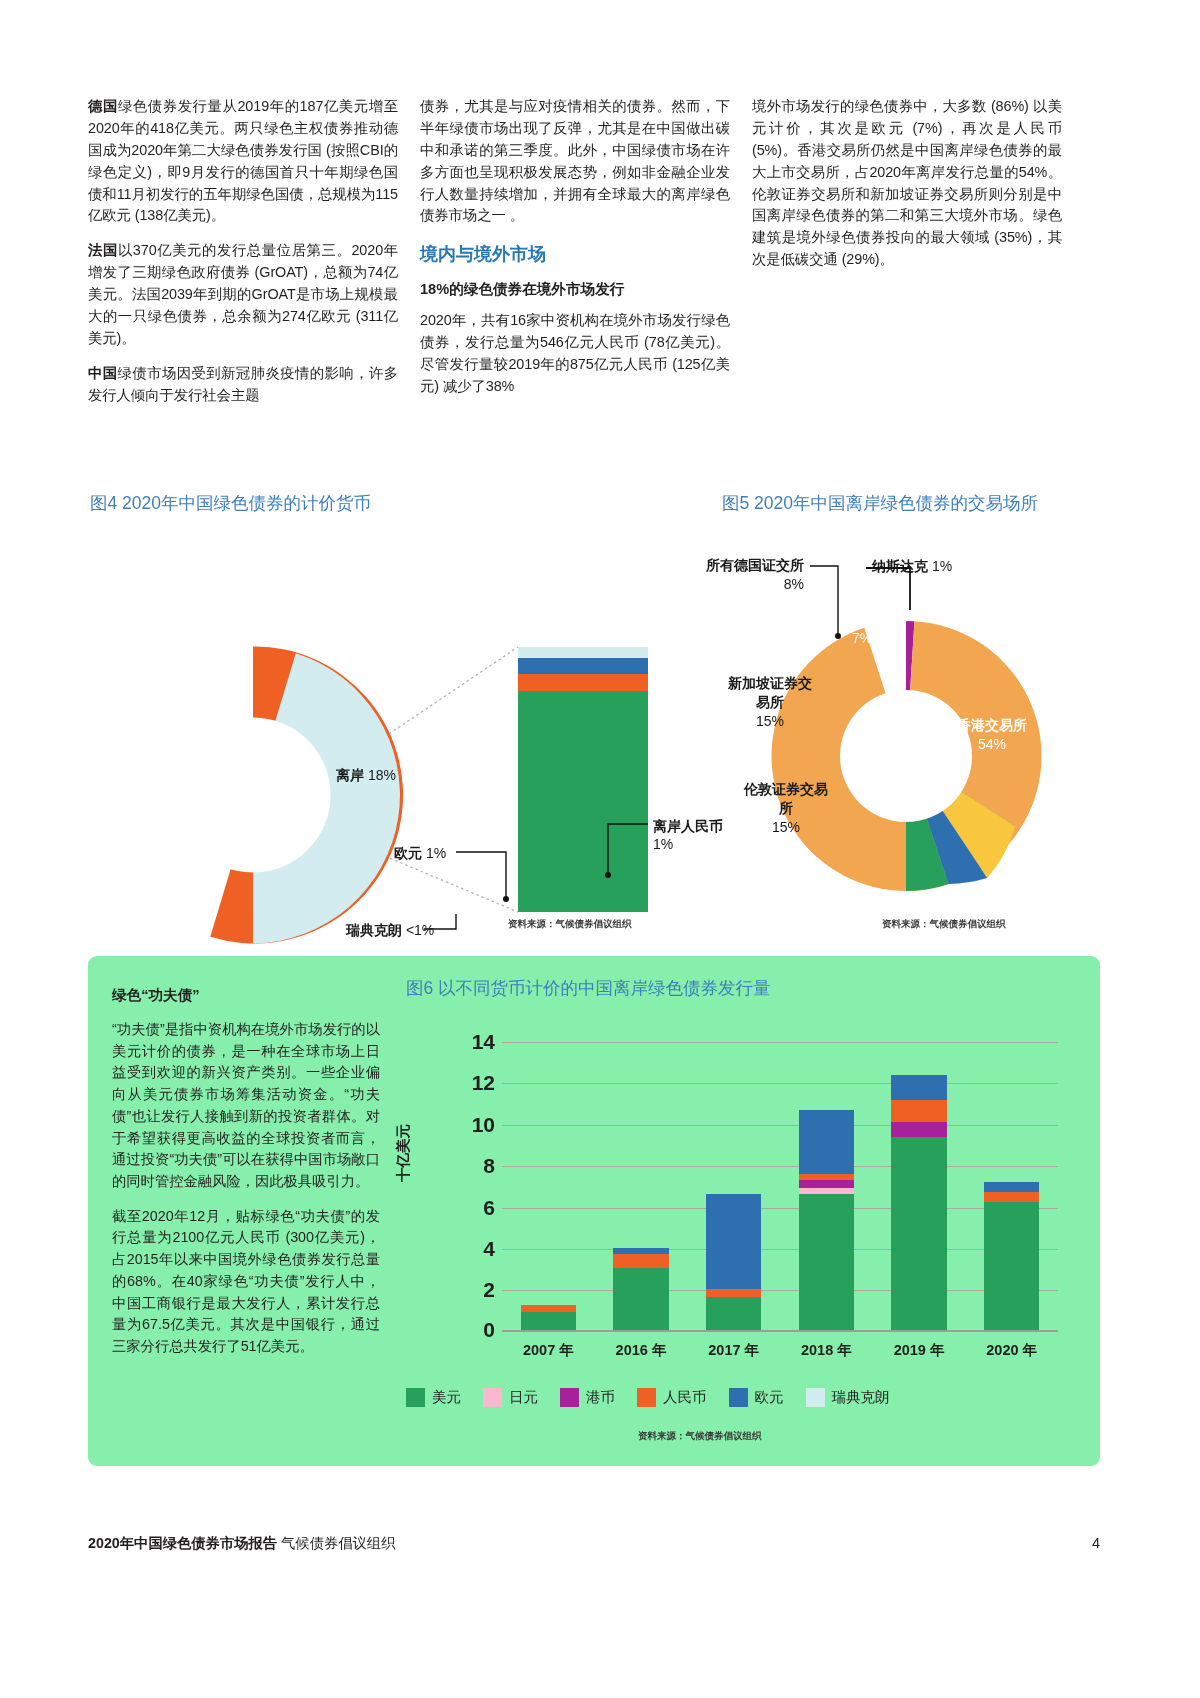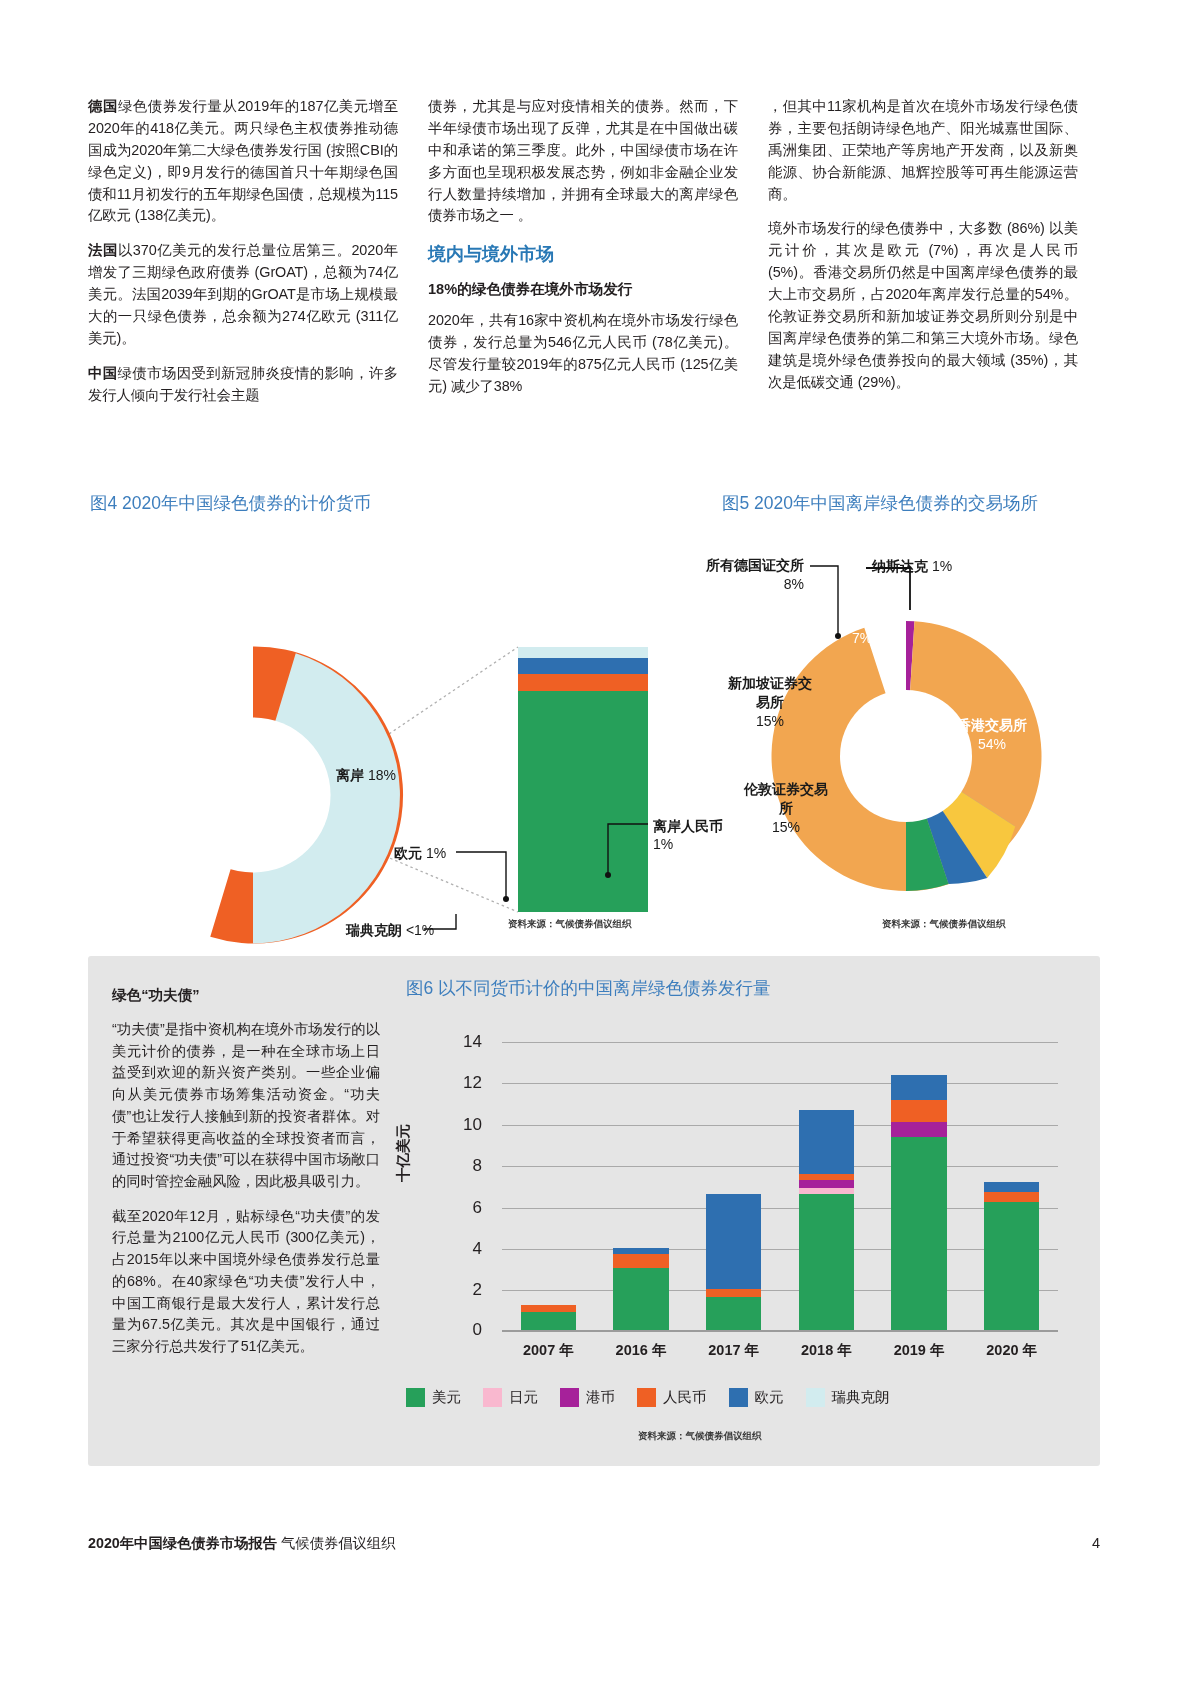--- a/index.html
+++ b/index.html
@@ -9,21 +9,21 @@
     font-family:"Liberation Sans","DejaVu Sans",sans-serif;
     color:#231f20;
     position:relative;
     overflow:hidden;
   }
   .page{position:relative;width:1200px;height:1698px;}
 
   
   .cols{
     position:absolute;left:88px;top:96px;width:1024px;
-    display:flex;gap:8px;
+    display:flex;gap:0;
   }
   .col{width:310px;margin-right:22px;}
   .col:last-child{margin-right:0;}
   .col p{
     margin:0 0 13px 0;
     font-size:14.4px;
     line-height:1.52;
     text-align:justify;
     letter-spacing:-0.1px;
   }
@@ -91,40 +91,40 @@
   #l-deutsche{position:absolute;left:24px;top:8px;width:120px;text-align:right;font-size:14px;line-height:1.35;}
   #l-nasdaq{position:absolute;left:212px;top:10px;font-size:14px;}
   #l-paris{position:absolute;left:170px;top:62px;width:64px;text-align:center;color:#fff;font-size:14px;line-height:1.35;}
   #l-sing{position:absolute;left:62px;top:126px;width:96px;text-align:center;font-size:14px;line-height:1.35;}
   #l-london{position:absolute;left:78px;top:232px;width:96px;text-align:center;font-size:14px;line-height:1.35;}
   #l-hk{position:absolute;left:292px;top:168px;width:80px;text-align:center;color:#fff;font-size:14px;line-height:1.35;}
 
   
   #greenbox{
     position:absolute;left:88px;top:956px;width:1012px;height:510px;
-    background:#e5e5e5;border-radius:3px;
+    background:#86efac;border-radius:9px;
   }
   #kfb{position:absolute;left:24px;top:30px;width:268px;}
   #kfb h4{margin:0 0 14px 0;font-size:14.6px;font-weight:bold;}
   #kfb p{margin:0 0 13px 0;font-size:14.3px;line-height:1.52;text-align:justify;}
 
   #fig6-title{
     position:absolute;left:318px;top:20px;width:640px;
     color:#3d7ebd;font-size:17.5px;
   }
   #chart6{position:absolute;left:318px;top:76px;width:660px;height:350px;}
   #ylabel6{
     position:absolute;left:-12px;top:150px;
     transform:rotate(-90deg);transform-origin:left top;
     font-size:14.5px;font-weight:bold;white-space:nowrap;
   }
   .plot{position:absolute;left:96px;top:10px;width:556px;height:290px;}
   .gridline{position:absolute;left:0;width:100%;height:1px;background:#a9a9a9;}
-  .ytick{position:absolute;right:100%;margin-right:20px;transform:translateY(-50%);
-         font-size:17px;font-weight:normal;white-space:nowrap;}
+  .ytick{position:absolute;right:100%;margin-right:7px;transform:translateY(-50%);
+         font-size:21px;font-weight:bold;white-space:nowrap;}
   .axisline{position:absolute;left:0;bottom:0;width:100%;height:2px;background:#9b9b9b;}
   .bars{position:absolute;left:0;bottom:2px;width:100%;height:288px;display:flex;}
   .barslot{flex:1;display:flex;align-items:flex-end;justify-content:center;}
   .bar{width:60%;display:flex;flex-direction:column-reverse;}
   .bar div{width:100%;}
   .xtick{position:absolute;bottom:-28px;width:100%;display:flex;}
   .xtick span{flex:1;text-align:center;font-size:14.5px;font-weight:bold;}
 
   #legend6{position:absolute;left:318px;top:432px;width:660px;display:flex;gap:22px;align-items:center;}
   .lg{display:flex;align-items:center;gap:7px;font-size:14.5px;}
@@ -150,21 +150,20 @@
     </div>
 
     <div class="col">
       <p><span>债券，尤其是与应对疫情相关的债券。然而，下半年绿债市场出现了反弹，尤其是在中国做出碳中和承诺的第三季度。此外，中国绿债市场在许多方面也呈现积极发展态势，例如非金融企业发行人数量持续增加，并拥有全球最大的离岸绿色债券市场之一 。</span></p>
       <h2 class="sec">境内与境外市场</h2>
       <h3 class="subsec">18%的绿色债券在境外市场发行</h3>
       <p><span>2020年，共有16家中资机构在境外市场发行绿色债券，发行总量为546亿元人民币 (78亿美元)。尽管发行量较2019年的875亿元人民币 (125亿美元) 减少了38%</span></p>
     </div>
 
     <div class="col">
-      <p><span>，但其中11家机构是首次在境外市场发行绿色债券，主要包括朗诗绿色地产、阳光城嘉世国际、禹洲集团、正荣地产等房地产开发商，以及新奥能源、协合新能源、旭辉控股等可再生能源运营商。</span></p>
       <p><span>境外市场发行的绿色债券中，大多数 (86%) 以美元计价，其次是欧元 (7%)，再次是人民币 (5%)。香港交易所仍然是中国离岸绿色债券的最大上市交易所，占2020年离岸发行总量的54%。伦敦证券交易所和新加坡证券交易所则分别是中国离岸绿色债券的第二和第三大境外市场。绿色建筑是境外绿色债券投向的最大领域 (35%)，其次是低碳交通 (29%)。</span></p>
     </div>
 
   </div>
 
   <div class="figtitle" id="fig4-title">图4 2020年中国绿色债券的计价货币</div>
 
   <div id="fig4">
 
     <svg style="position:absolute;left:0;top:0;width:560px;height:380px;overflow:visible;">

